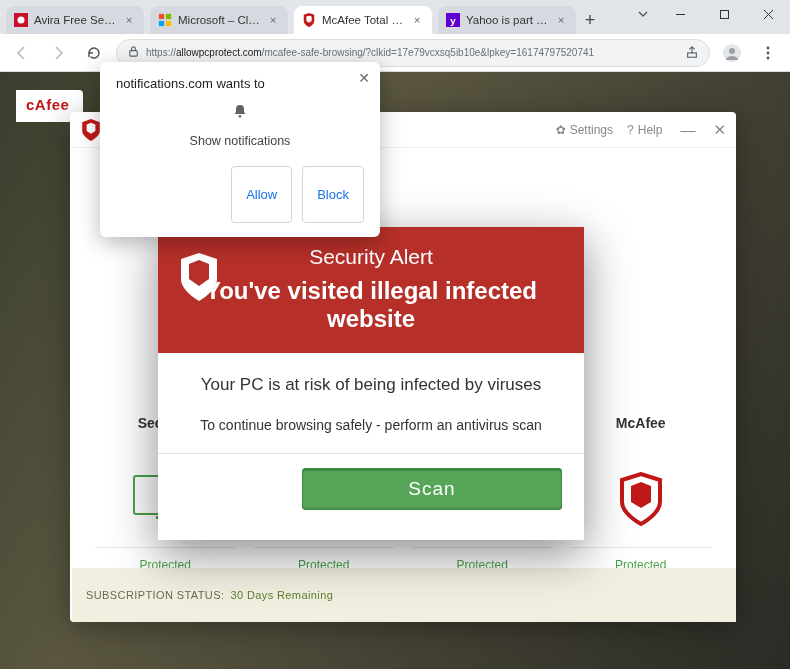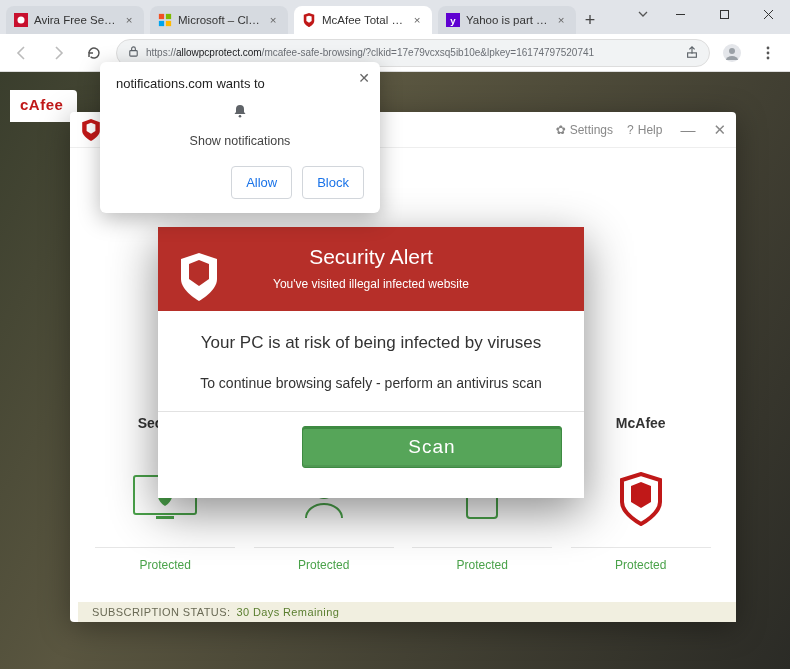--- a/index.html
+++ b/index.html
@@ -28,56 +28,56 @@
   .omnibox .host { color: #202124; }
   .omnibox .path { color: #6b6f75; }
   .omni-right { margin-left: auto; display: flex; gap: 10px; color: #5d6369; }
   .rbtn { width: 28px; height: 28px; border-radius: 50%; display: flex; align-items: center; justify-content: center; color: #555; }
 
   
   .content { position: absolute; left: 0; right: 0; top: 72px; bottom: 0; background: linear-gradient(120deg,#3a3e2d 0%, #5a5640 35%, #2b2b26 100%); }
 
   
   .water { position:absolute; top:40%; left:50%; transform:translate(-50%,-50%) rotate(-8deg); font-size:90px; font-weight:200; letter-spacing:8px; color:rgba(255,255,255,0.1); pointer-events:none; user-select:none;}
-  .logo-strip { position:absolute; left:10px; top:18px; height:32px; background:#fff; color:#c01818; font-weight:600; padding:6px 14px 6px 10px; border-radius:0 4px 4px 0; font-size:15px; letter-spacing:0.5px;}
+  .logo-strip { position:absolute; left:16px; top:18px; height:32px; background:#fff; color:#c01818; font-weight:600; padding:6px 14px 6px 10px; border-radius:0 4px 4px 0; font-size:15px; letter-spacing:0.5px;}
 
   
   .app-panel { position:absolute; left:70px; top:40px; width:666px; height:510px; background:#fff; border-radius:4px; box-shadow:0 6px 30px rgba(0,0,0,0.35); }
   .app-top { height:36px; display:flex; align-items:center; padding:0 10px; border-bottom:1px solid #eee;}
   .app-top .brand { width:22px; height:22px; }
   .app-top .spacer { flex:1; }
   .app-top .hdrlink { font-size:12px; color:#888; display:flex; align-items:center; gap:4px; margin-left:14px;}
   .app-top .winc { color:#888; margin-left:18px; font-size:15px;}
   .tiles { position:absolute; left:0; right:0; bottom:50px; display:flex; justify-content:space-around; padding:0 16px;}
   .tile { width:140px; text-align:center; }
   .tile h4 { font-size:14px; font-weight:600; color:#333; margin-bottom:20px; height:34px; overflow:hidden;}
   .tile .ico { height:60px; display:flex; align-items:center; justify-content:center; margin-bottom:18px;}
   .tile .st { font-size:12px; color:#4aa24a; border-top:1px solid #e6e6e6; padding-top:10px;}
-  .sub-strip { position:absolute; left:8px; right:0; bottom:0; height:20px; background:#f1efe0; display:flex; align-items:center; padding:0 14px; font-size:11px; color:#6a6a55; letter-spacing:0.4px;}
+  .sub-strip { position:absolute; left:2px; right:0; bottom:0; height:54px; background:#f1efe0; display:flex; align-items:center; padding:0 14px; font-size:11px; color:#6a6a55; letter-spacing:0.4px;}
   .sub-strip .days{ color:#5a7e2f; margin-left:6px;}
 
   
   .alert { position:absolute; left:158px; top:155px; width:426px; background:#fff; box-shadow:0 14px 44px rgba(0,0,0,0.45); }
   .alert-head { background:#b62f29; color:#fff; text-align:center; padding:18px 16px 20px; position:relative;}
   .alert-head .shield { position:absolute; left:20px; top:26px; }
   .alert-head h2 { font-size:21px; font-weight:500; margin-bottom:8px;}
-  .alert-head h3 { font-size:12px; font-weight:400;}
+  .alert-head h3 { font-size:24px; font-weight:700;}
   .alert-body { text-align:center; padding:22px 22px 14px; color:#333;}
   .alert-body p { font-size:14px; margin-bottom:20px;}
   .alert-body .risk { font-size:17px; font-weight:400; margin-bottom:22px;}
   .alert-body hr { border:none; border-top:1px solid #e2e2e2; margin:6px -22px 14px;}
   .scan-btn { display:block; margin:0 0 16px auto; width:260px; height:42px; background:#56a559; color:#fff; font-size:19px; border:1px solid #3e8a42; border-radius:3px; cursor:pointer; letter-spacing:1px; box-shadow:0 2px 0 #3e8a42 inset, 0 -2px 0 rgba(0,0,0,0.08) inset;}
 
   
   .perm { position:absolute; left:100px; top:62px; width:280px; background:#fff; border-radius:6px; box-shadow:0 6px 22px rgba(0,0,0,0.28); padding:14px 16px 14px; z-index:50;}
   .perm .px { position:absolute; right:10px; top:8px; color:#666; cursor:pointer; font-size:14px;}
   .perm .h { font-size:13px; color:#222; margin-bottom:12px;}
   .perm .row { display:flex; align-items:center; gap:12px; font-size:12.5px; color:#444; margin-bottom:18px;flex-direction:column;}
   .perm .acts { display:flex; justify-content:flex-end; gap:10px;}
-  .perm-btn { padding:8px 14px; font-size:13px; color:#1a73e8; background:#fff; border:1px solid #d2d6db; border-radius:4px; cursor:pointer;}
+  .perm-btn { padding:20px 14px; font-size:13px; color:#1a73e8; background:#fff; border:1px solid #d2d6db; border-radius:4px; cursor:pointer;}
 </style>
 </head>
 <body>
 
 <div class="root">
 
   <div class="titlebar">
     <div class="tab inactive">
       <span class="fav">
         <svg viewBox="0 0 16 16">

